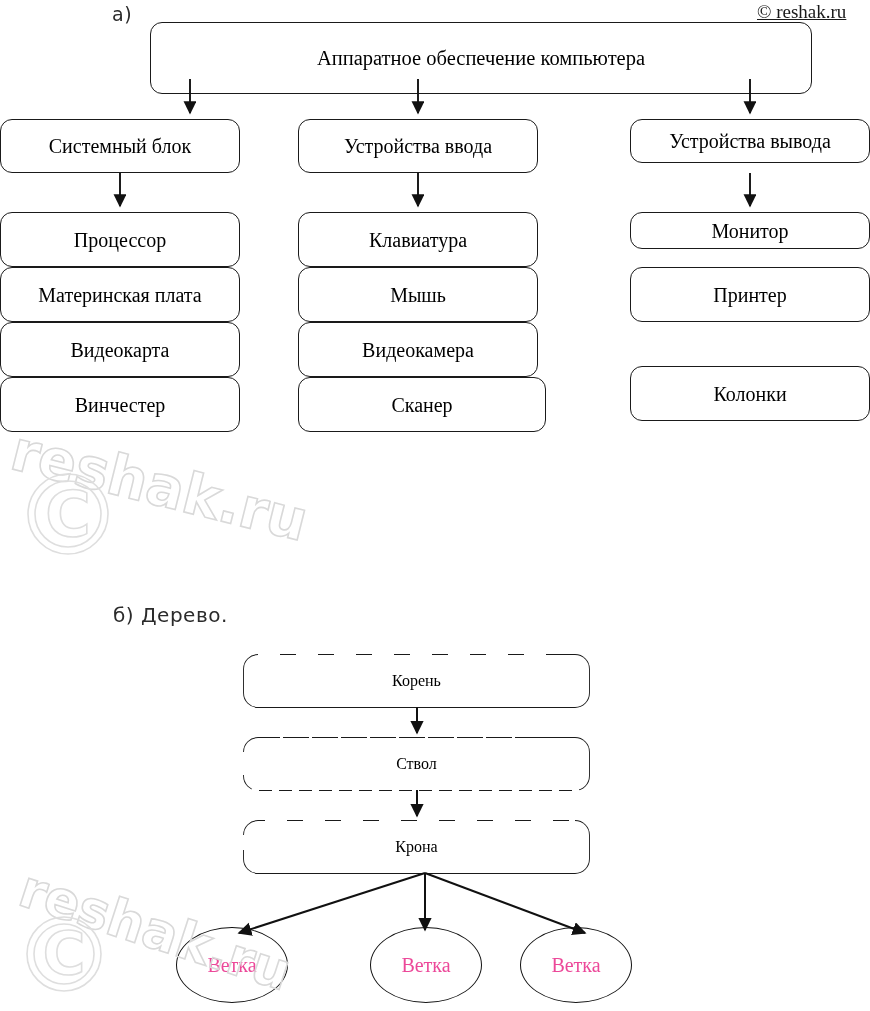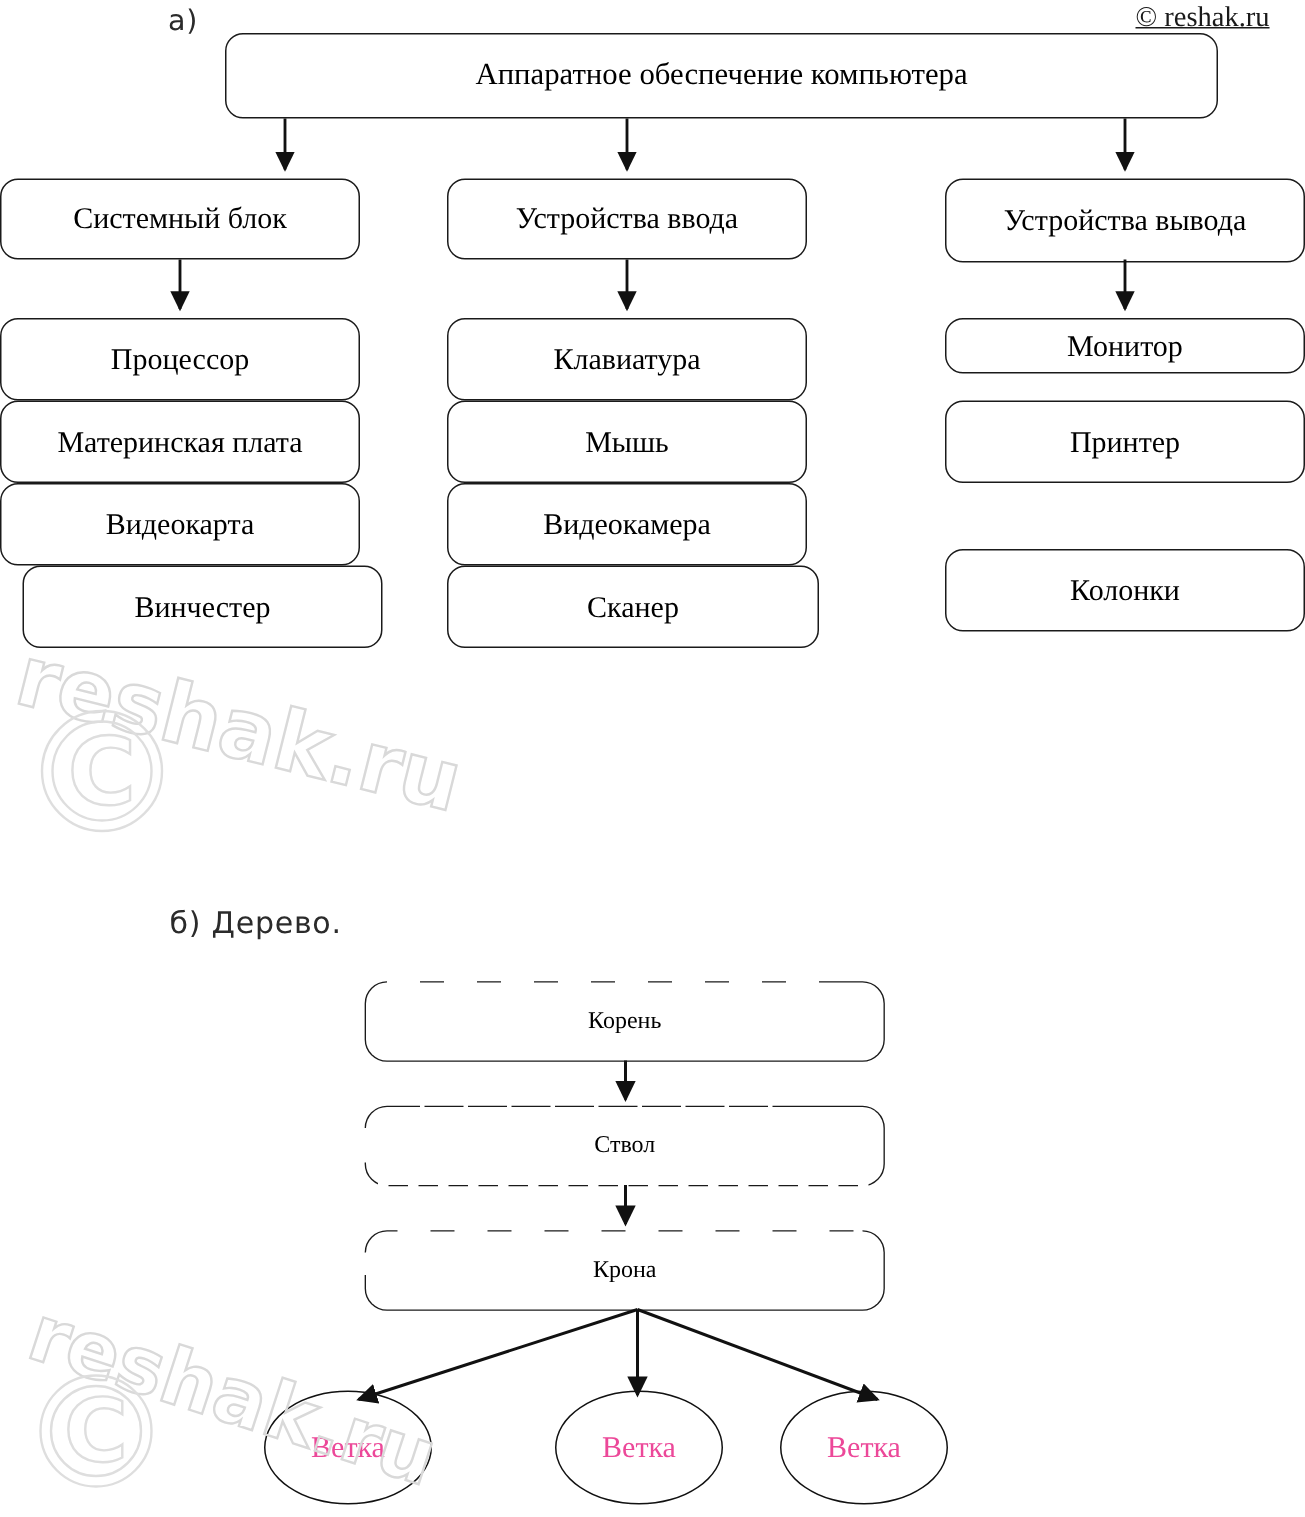--- a/index.html
+++ b/index.html
@@ -106,32 +106,32 @@
 </style>
 </head>
 <body>
 
 <div id="canvas">
 
   <div class="abs copy-top" style="left:757px; top:1px;text-decoration:underline;">© reshak.ru</div>
 
   <div class="abs label-sans" style="left:112px; top:3px;">a)</div>
 
-  <div class="node tall" style="left:150px; top:22px; width:662px; height:57px;">Аппаратное обеспечение компьютера</div>
+  <div class="node tall" style="left:150px; top:22px; width:662px; height:72px;">Аппаратное обеспечение компьютера</div>
 
   <div class="node" style="left:0px; top:119px; width:240px; height:54px;">Системный блок</div>
 
   <div class="node" style="left:298px; top:119px; width:240px; height:54px;">Устройства ввода</div>
 
-  <div class="node" style="left:630px; top:119px; width:240px; height:56px;">Устройства вывода</div>
+  <div class="node" style="left:630px; top:119px; width:240px; height:44px;">Устройства вывода</div>
 
   <div class="node stacked" style="left:0px; top:212px; width:240px; height:55px;">Процессор</div>
   <div class="node stacked" style="left:0px; top:267px; width:240px; height:55px;">Материнская плата</div>
   <div class="node stacked" style="left:0px; top:322px; width:240px; height:55px;">Видеокарта</div>
-  <div class="node stacked" style="left:0px; top:377px; width:240px; height:55px;margin-left:15px;">Винчестер</div>
+  <div class="node stacked" style="left:0px; top:377px; width:240px; height:55px;">Винчестер</div>
 
   <div class="node stacked" style="left:298px; top:212px; width:240px; height:55px;">Клавиатура</div>
   <div class="node stacked" style="left:298px; top:267px; width:240px; height:55px;">Мышь</div>
   <div class="node stacked" style="left:298px; top:322px; width:240px; height:55px;">Видеокамера</div>
   <div class="node stacked" style="left:298px; top:377px; width:248px; height:55px;">Сканер</div>
 
   <div class="node stacked" style="left:630px; top:212px; width:240px; height:37px;">Монитор</div>
   <div class="node stacked" style="left:630px; top:267px; width:240px; height:55px;">Принтер</div>
   <div class="node stacked" style="left:630px; top:322px; width:240px; height:55px;margin-top:44px;">Колонки</div>
 

